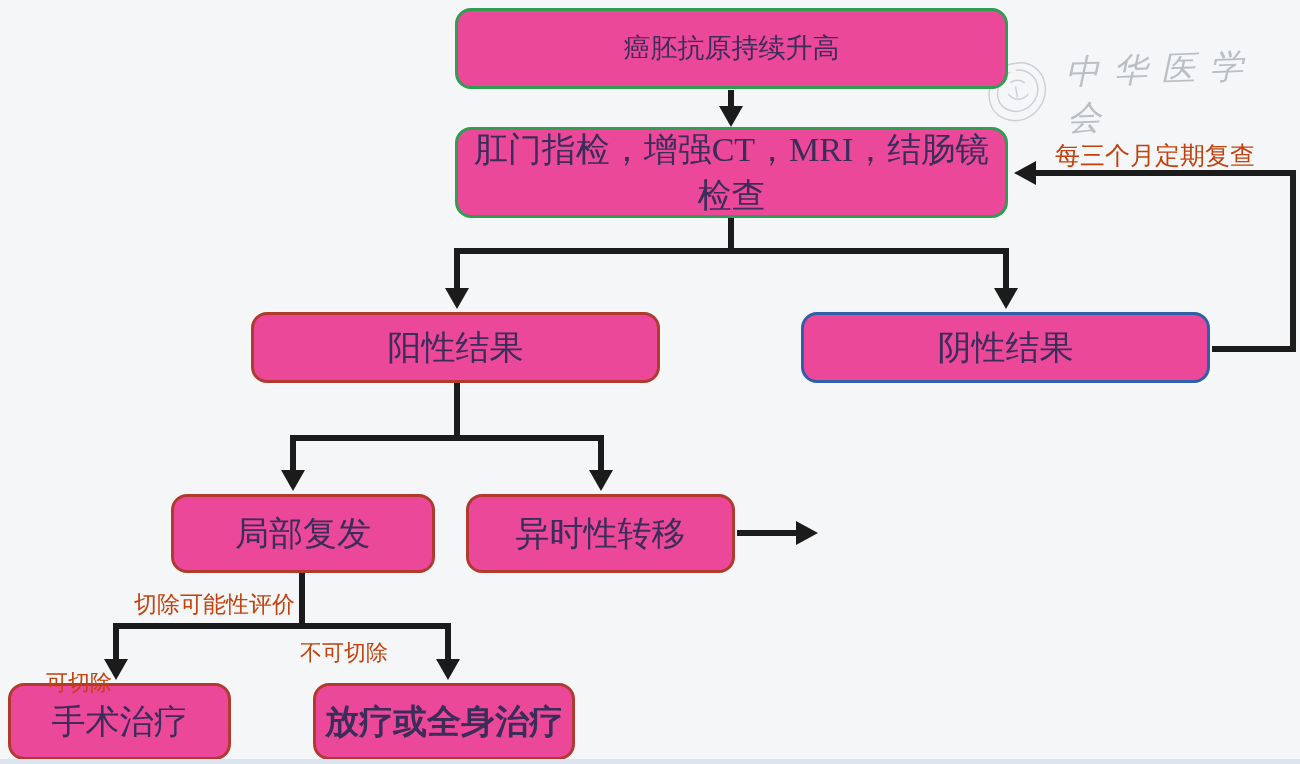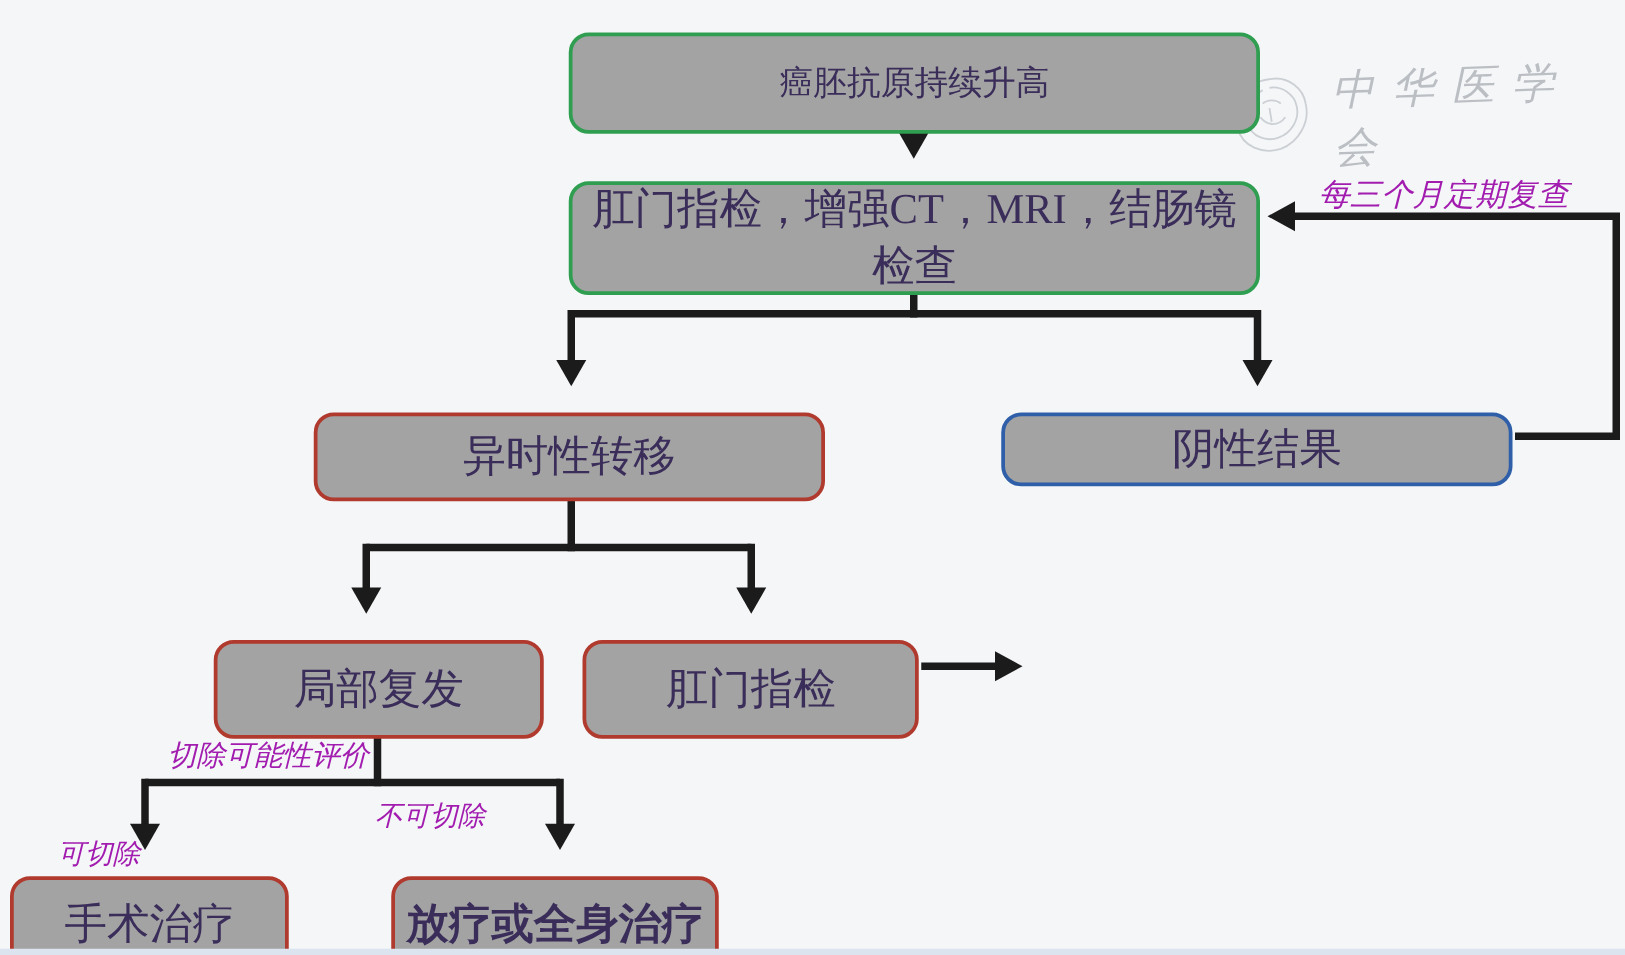--- a/index.html
+++ b/index.html
@@ -7,38 +7,36 @@
     position:relative;
     width:1300px;height:764px;
     background:#f4f6f8;
     overflow:hidden;
     font-family:"Liberation Serif","DejaVu Serif",serif;
   }
   .node{
     position:absolute;
     display:flex;align-items:center;justify-content:center;
     flex-direction:column;
-    background:#a3a3a3;
+    background:#ec4899;
     border-radius:16px;
     color:#3a2d5a;
     text-align:center;
     box-sizing:border-box;
     line-height:1.35;
-    margin-top:18px;
   }
   .node.green{border:3.5px solid #2f9e50;}
   .node.red{border:3.5px solid #b03a2e;}
   .node.blue{border:3.5px solid #2e5fa8;}
   .fs-lg{font-size:27px;}
   .fs-md{font-size:34px;}
   .edge-label{
     position:absolute;
-    color:#a21caf;
+    color:#c2410c;
     white-space:nowrap;
-    font-style:italic;
   }
   svg.wires{position:absolute;left:0;top:0;pointer-events:none;}
   .wire{stroke:#1b1b1b;stroke-width:6;fill:none;}
   .head{fill:#1b1b1b;stroke:none;}
   .watermark{
     position:absolute;left:983px;top:52px;width:300px;height:80px;
     display:flex;align-items:center;gap:14px;
     opacity:0.55;pointer-events:none;
   }
   .watermark-text{
@@ -103,33 +101,33 @@
 
   <div class="node green fs-lg" style="left:455px;top:8px;width:553px;height:81px;">
     <span>癌胚抗原持续升高</span>
   </div>
 
   <div class="node green fs-md" style="left:455px;top:127px;width:553px;height:91px;">
     <span>肛门指检，增强CT，MRI，结肠镜检查</span>
   </div>
 
   <div class="node red fs-md" style="left:251px;top:312px;width:409px;height:71px;">
-    <span>异时性转移</span>
+    <span>阳性结果</span>
   </div>
 
-  <div class="node blue fs-md" style="left:801px;top:312px;width:409px;height:59px;">
+  <div class="node blue fs-md" style="left:801px;top:312px;width:409px;height:71px;">
     <span>阴性结果</span>
   </div>
 
   <div class="node red fs-md" style="left:171px;top:494px;width:264px;height:79px;">
     <span>局部复发</span>
   </div>
 
   <div class="node red fs-md" style="left:466px;top:494px;width:269px;height:79px;">
-    <span>肛门指检</span>
+    <span>异时性转移</span>
   </div>
 
 
   <div class="node red fs-md" style="left:8px;top:683px;width:223px;height:77px;">
     <span>手术治疗</span>
   </div>
 
   <div class="node red fs-md" style="left:313px;top:683px;width:262px;height:77px;font-weight:bold;">
     <span>放疗或全身治疗</span>
   </div>

